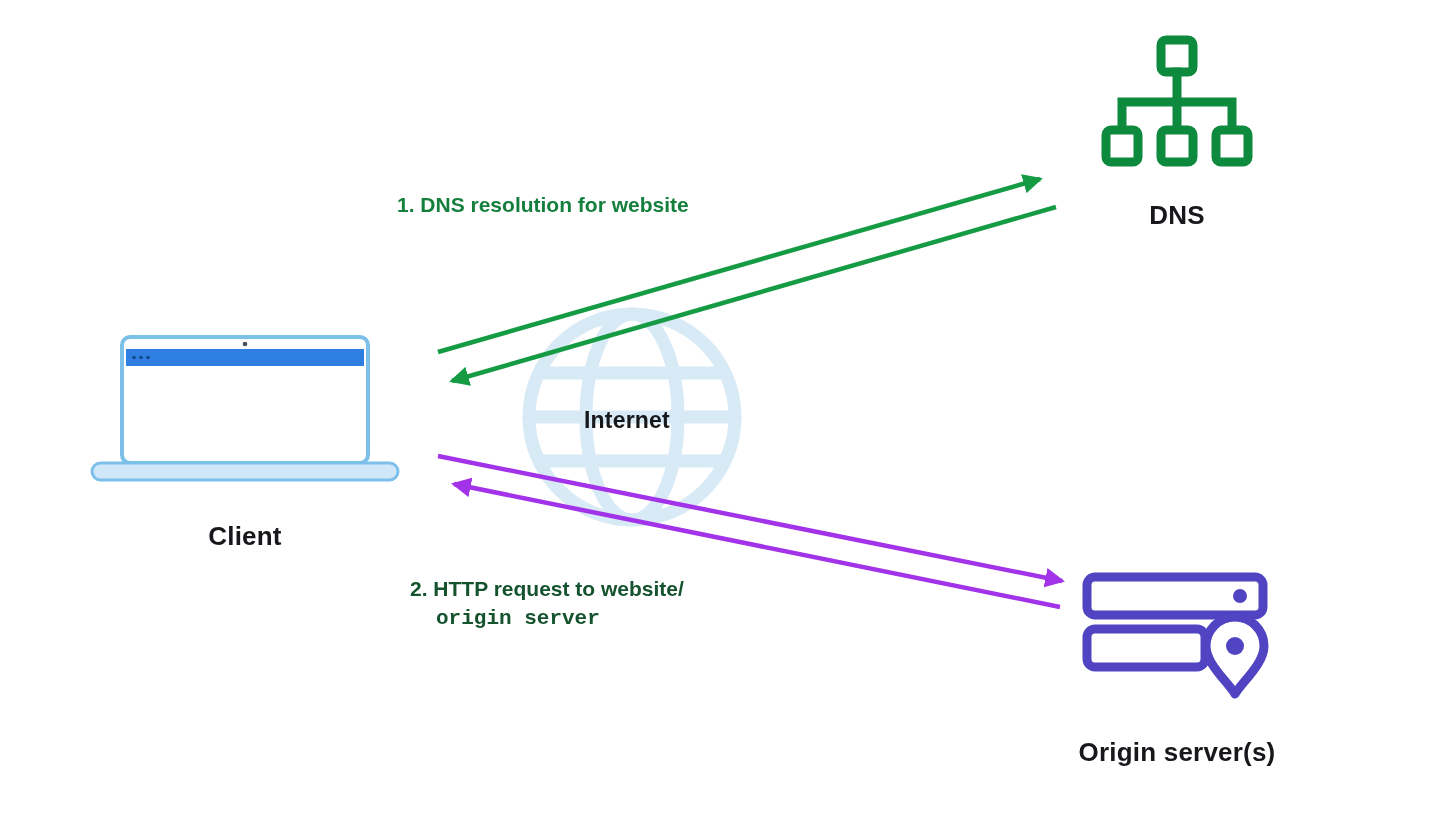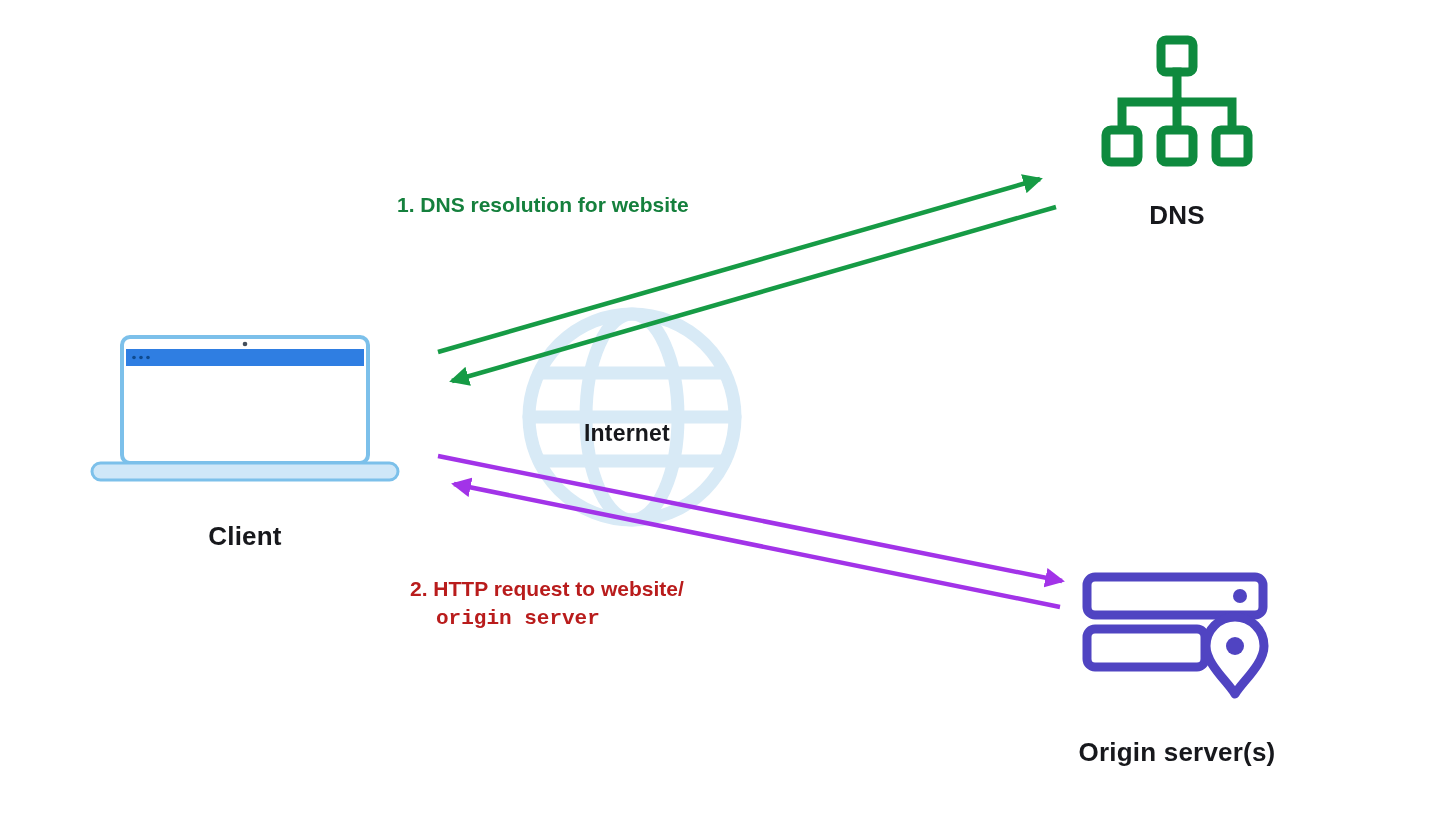--- a/index.html
+++ b/index.html
@@ -25,35 +25,35 @@
   .label {
     position: absolute;
     font-weight: 700;
     color: #17181c;
     font-size: 26px;
     letter-spacing: 0.2px;
   }
   .label.centered { text-align: center; }
   #label-client   { left: 120px; top: 521px; width: 250px; }
   #label-dns      { left: 1097px; top: 200px; width: 160px; }
-  #label-internet { left: 527px;  top: 420px; width: 200px; font-size: 23px; }
+  #label-internet { left: 527px;  top: 407px; width: 200px; font-size: 23px; }
   #label-origin   { left: 1027px; top: 729px; width: 300px; margin-top: 8px; }
   .flow-label {
     position: absolute;
     font-weight: 700;
     font-size: 21px;
     line-height: 30px;
   }
   #flow-label-dns {
     left: 397px; top: 190px;
     color: #15803d;
   }
   #flow-label-http {
     left: 410px; top: 574px;
-    color: #b91c1c;
+    color: #14532d;
   }
   #flow-label-http .line2 { padding-left: 26px; font-family: Liberation Mono, monospace; }
 </style>
 </head>
 <body>
 
 <div class="canvas">
 
   <svg class="layer" width="1433" height="813" viewBox="0 0 1433 813">
     <defs>

